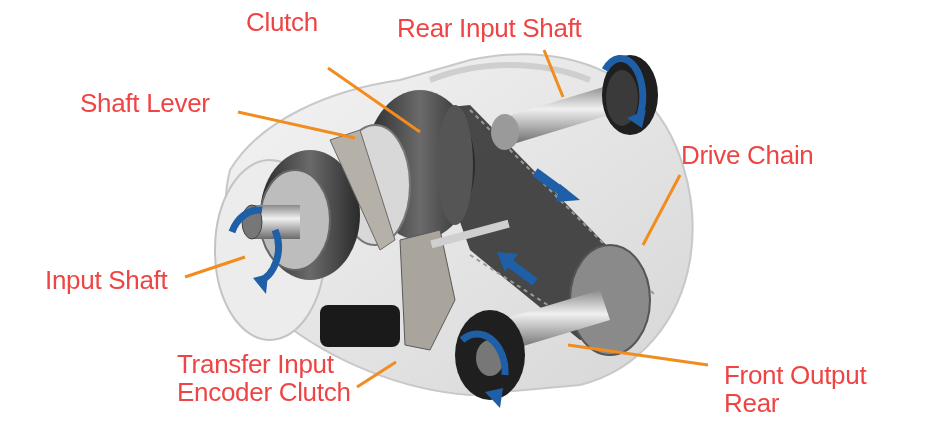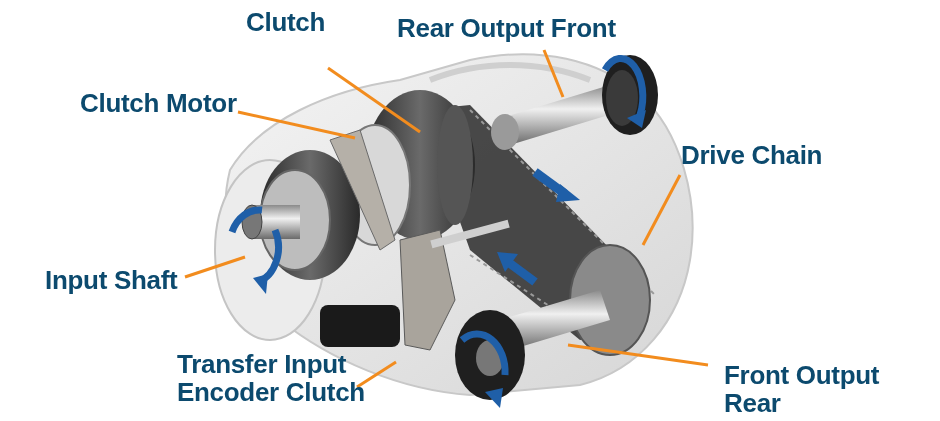--- a/index.html
+++ b/index.html
@@ -6,22 +6,22 @@
   .canvas {
     position: relative;
     width: 940px;
     height: 421px;
     overflow: hidden;
     background: #ffffff;
     font-family: "Liberation Sans", "DejaVu Sans", sans-serif;
   }
   .label {
     position: absolute;
-    color: #0c4a6e;
-    font-weight: bold;
+    color: #ef4444;
+    font-weight: normal;
     font-size: 26px;
     line-height: 28px;
     letter-spacing: -0.3px;
     white-space: nowrap;
     font-family: "Liberation Sans", sans-serif;
   }
   .label span { display: block; }
   svg.art { position: absolute; left: 0; top: 0; }
 </style>
 </head>
@@ -127,25 +127,25 @@
       <line x1="357" y1="387" x2="396" y2="362"></line>
       <line x1="568" y1="345" x2="708" y2="365"></line>
     </g>
   </svg>
 
   <div class="label" style="left:246px; top:8px;">
     <span>Clutch</span>
   </div>
 
   <div class="label" style="left:397px; top:14px;">
-    <span>Rear Output Front</span>
+    <span>Rear Input Shaft</span>
   </div>
 
   <div class="label" style="left:80px; top:89px;">
-    <span>Clutch Motor</span>
+    <span>Shaft Lever</span>
   </div>
 
   <div class="label" style="left:45px; top:266px;">
     <span>Input Shaft</span>
   </div>
 
   <div class="label" style="left:681px; top:141px;">
     <span>Drive Chain</span>
   </div>
 

